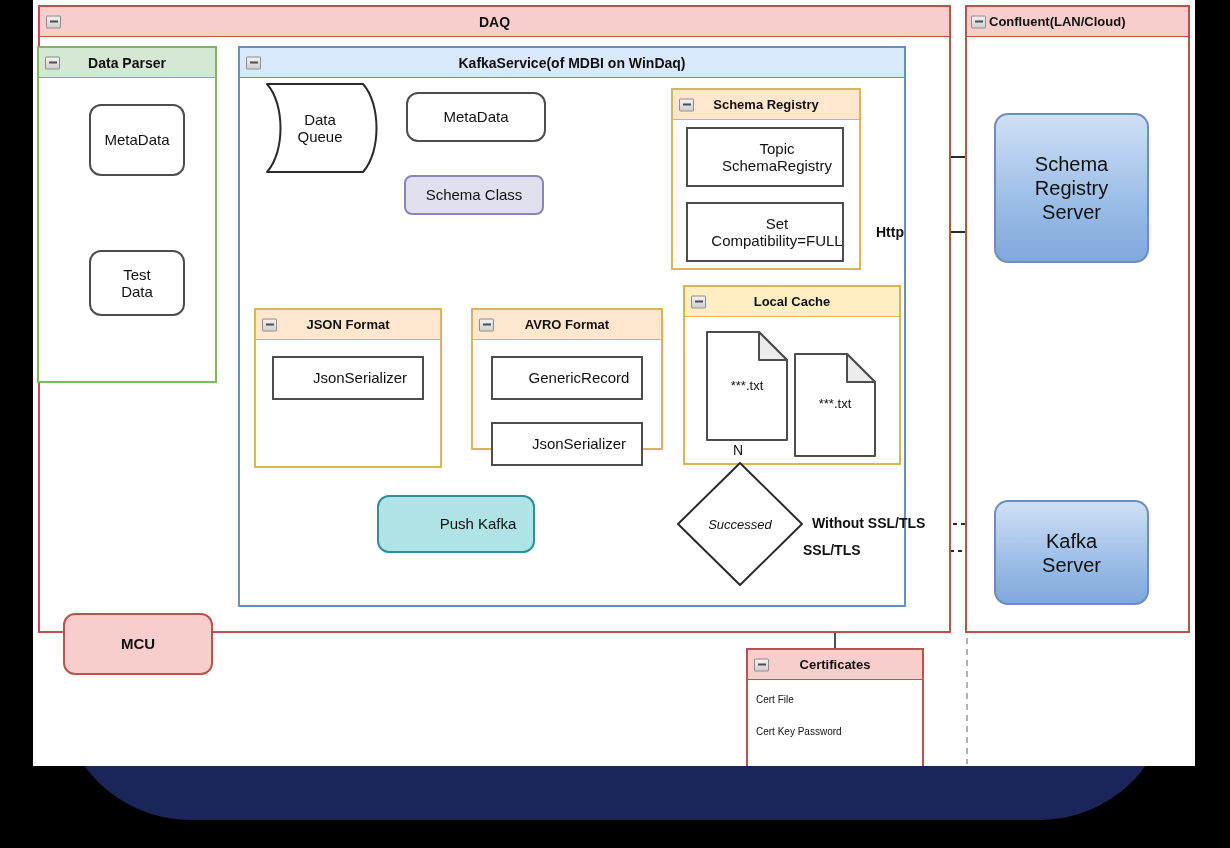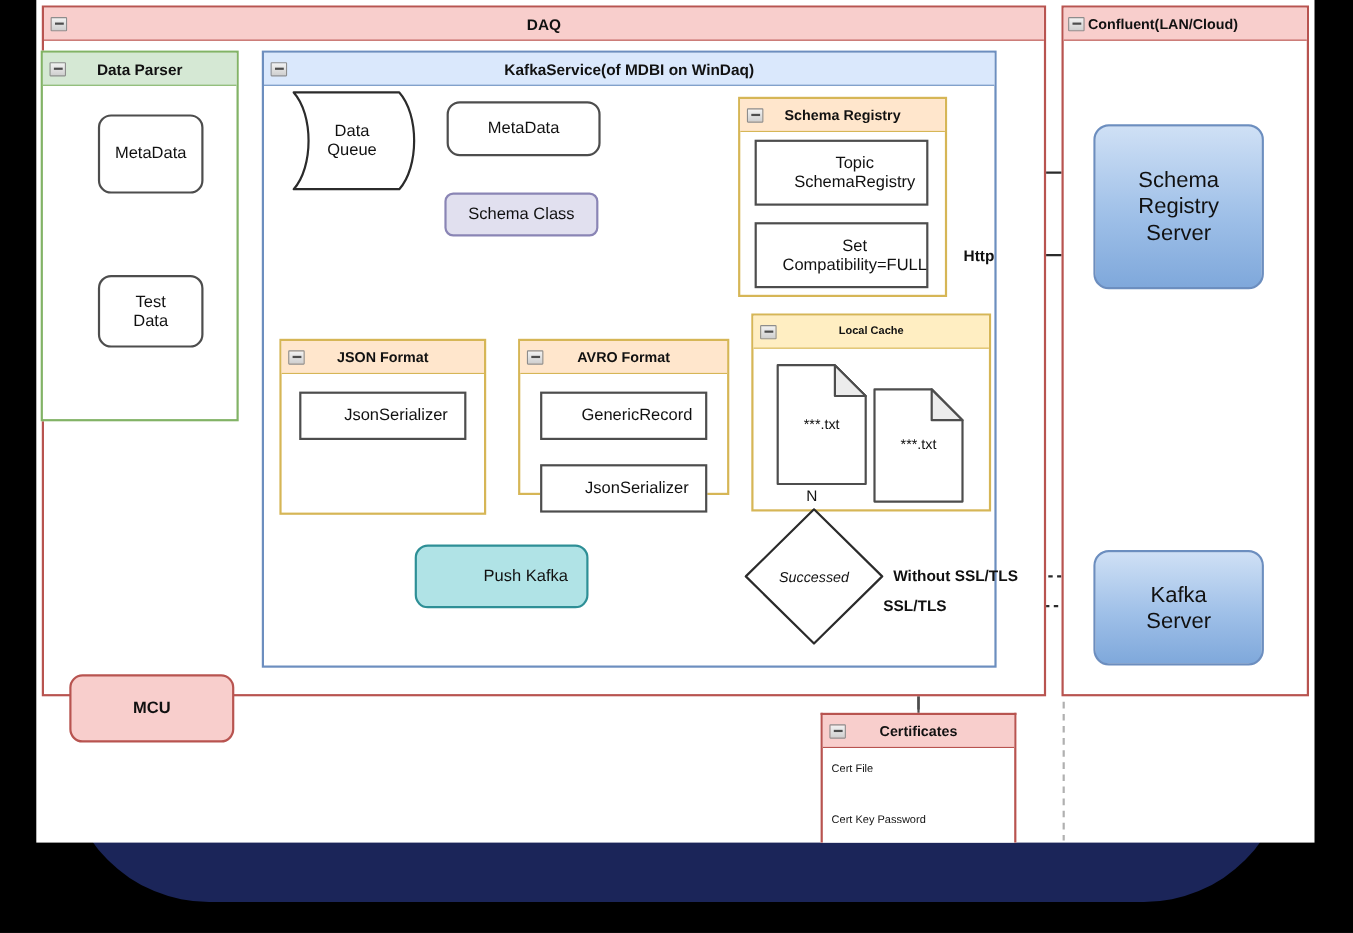--- a/index.html
+++ b/index.html
@@ -207,21 +207,21 @@
     </div>
 
     <div class="container c-orange" style="left:638px; top:88px; width:190px; height:182px;">
       <div class="bar" style="font-size:13px;">
         <span class="collapse"></span>
         <span>Schema Registry</span>
       </div>
     </div>
 
     <div class="container c-yellow" style="left:650px; top:285px; width:218px; height:180px;">
-      <div class="bar" style="font-size:10px;">
+      <div class="bar" style="font-size:13px;">
         <span class="collapse"></span>
         <span>Local Cache</span>
       </div>
     </div>
 
     <div class="container c-orange" style="left:221px; top:308px; width:188px; height:160px;">
       <div class="bar" style="font-size:13px;">
         <span class="collapse"></span>
         <span>JSON Format</span>
       </div>
@@ -233,21 +233,21 @@
         <span>AVRO Format</span>
       </div>
     </div>
 
     <div class="container c-red" style="left:713px; top:648px; width:178px; height:118px; border-bottom:none;">
       <div class="bar" style="font-size:13px;">
         <span class="collapse"></span>
         <span>Certificates</span>
       </div>
       <div class="cert-row" style="top:44px;">Cert File</div>
-      <div class="cert-row" style="top:90px;">Cert Key Password</div>
+      <div class="cert-row" style="top:76px;">Cert Key Password</div>
     </div>
 
     <div class="node rounded" style="left:56px; top:104px; width:96px; height:72px;">
       <span>MetaData</span>
     </div>
 
     <div class="node rounded" style="left:56px; top:250px; width:96px; height:66px; white-space:pre-line;">
       <span style="white-space:pre-line;">Test
 Data</span>
     </div>

